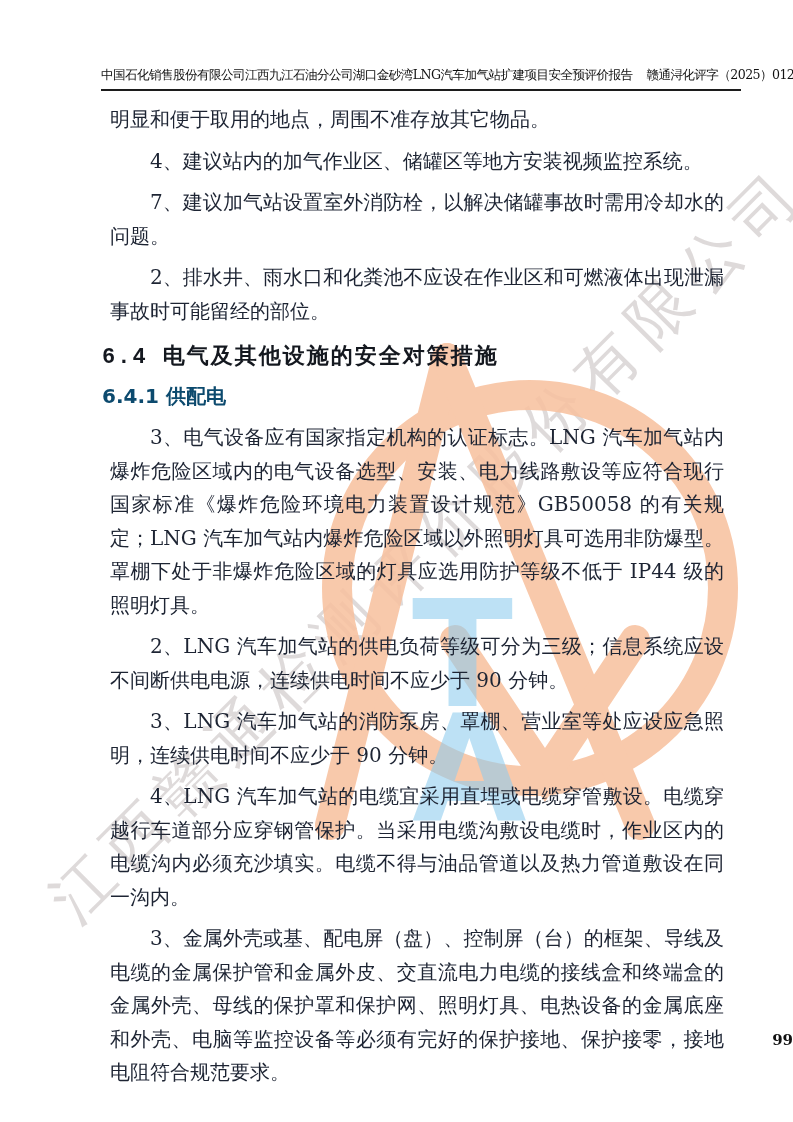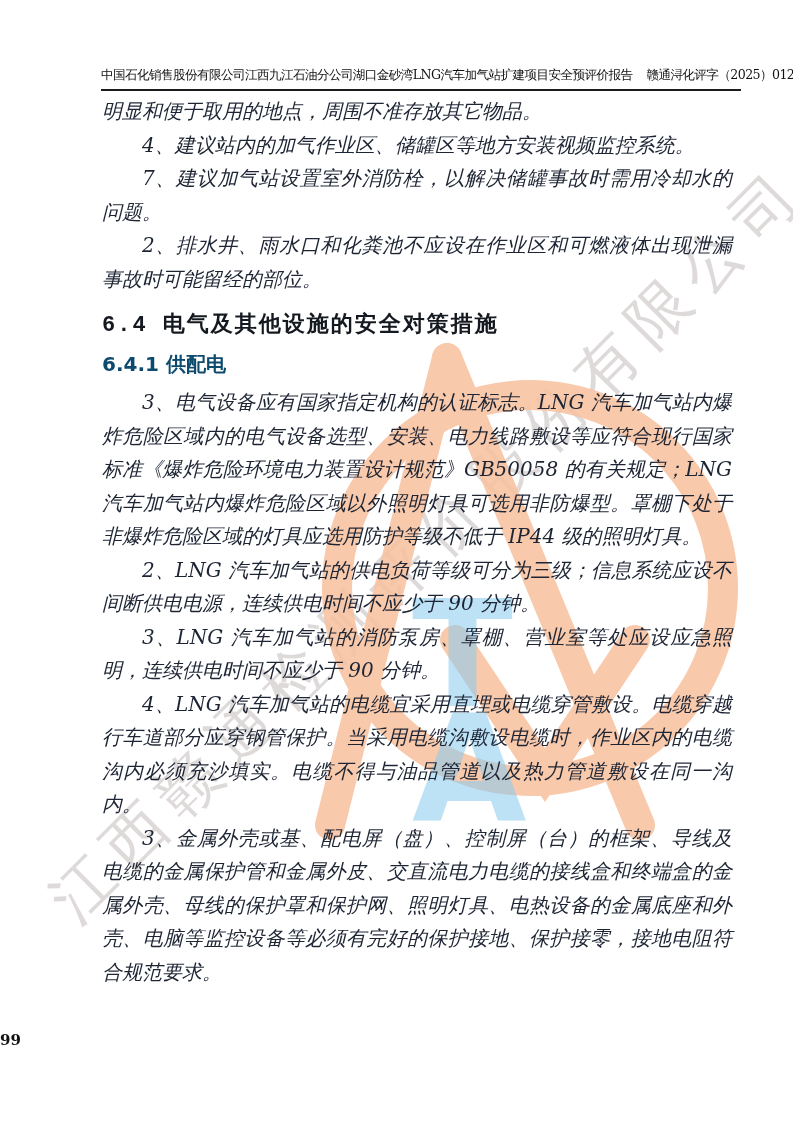--- a/index.html
+++ b/index.html
@@ -30,33 +30,33 @@
     position:absolute;left:101px;top:67px;width:640px;z-index:1;
     display:flex;justify-content:space-between;gap:14px;
     white-space:nowrap;font-size:12.6px;letter-spacing:-0.6px;color:#111;
     border-bottom:2px solid #1c1c1c;padding-bottom:5px;
   }
   .doc-body{
     position:absolute;left:102px;top:95px;width:630px;z-index:1;
     font-size:20px;line-height:33.5px;color:#1d2433;
     text-align:justify;
   }
-  .doc-body p{margin:0;font-style:italic;}
+  .doc-body p{margin:8px;}
   .doc-body p.indent{text-indent:2em;}
   .doc-body h2.h1{
     font-size:22px;font-weight:bold;margin:13px 0 5px;letter-spacing:2px;
     color:#14181f;font-family:Liberation Mono, monospace;
   }
   .doc-body h3.h2{
     font-size:20px;font-weight:bold;margin:2px 0 5px;color:#0c4a6e;
     font-family:"DejaVu Sans","Liberation Sans",sans-serif;
   }
   .page-footer{
     position:absolute;left:0;top:1031px;width:100%;z-index:1;
-    text-align:left;font-size:15px;font-weight:bold;color:#111;
+    text-align:right;font-size:15px;font-weight:bold;color:#111;
   }
 </style>
 </head>
 <body>
 
 <div class="wm-layer">
   <div class="wm-diag">江西赣通检测评价股份有限公司</div>
   <svg class="wm-logo" width="490" height="520" viewBox="0 0 490 520">
     <g fill="none" stroke="#f8c2a0" stroke-width="30" stroke-linecap="round" opacity="0.88">
       <circle cx="240" cy="258" r="193"></circle>

